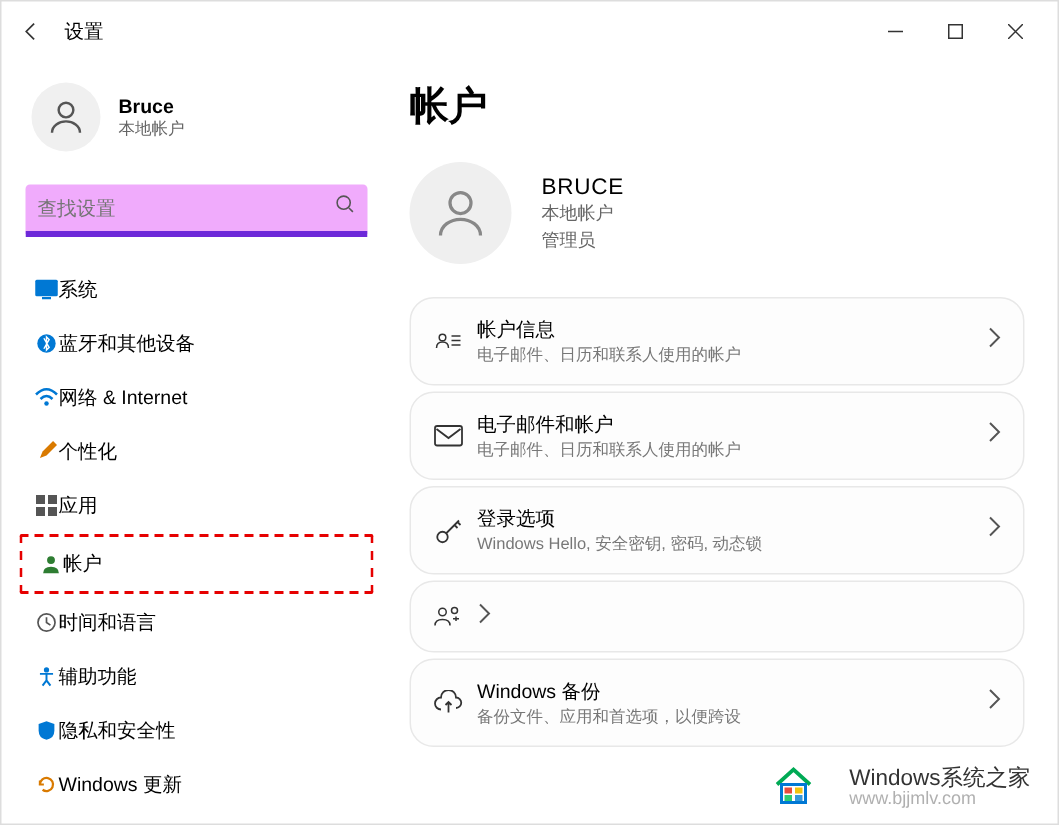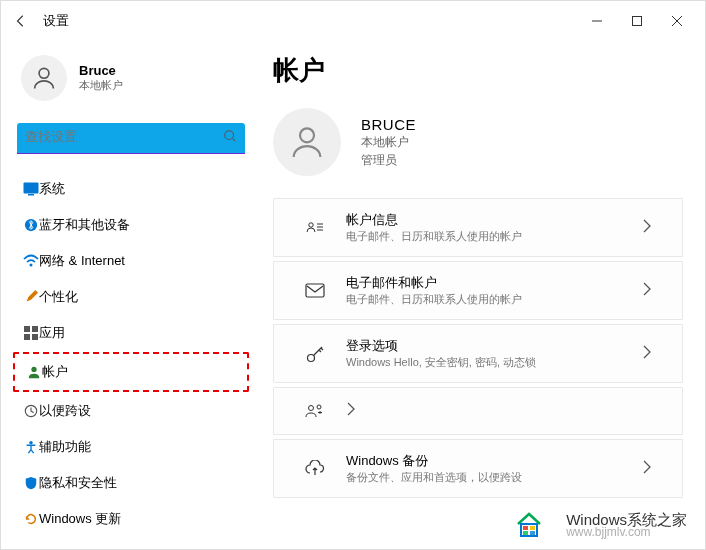--- a/index.html
+++ b/index.html
@@ -12,40 +12,40 @@
     .win-btn { width: 40px; height: 30px; display: flex; align-items: center; justify-content: center; cursor: pointer; color: #666; }
     
     .content { display: flex; height: calc(100% - 40px); }
     
     .sidebar { width: 260px; padding: 0 12px 12px 12px; overflow: hidden; }
     .user-block { display: flex; align-items: center; padding: 14px 8px 18px; gap: 12px; }
     .user-avatar { width: 46px; height: 46px; border-radius: 50%; background: #f0f0f0; display: flex; align-items: center; justify-content: center; }
     .user-name { font-size: 13px; font-weight: 600; }
     .user-sub { font-size: 11px; color: #666; }
     
-    .search-box { display: flex; align-items: flex-start; border-bottom: 1px solid #6d28d9; padding: 6px 8px; margin: 4px 4px 18px; background: #0ea5e9; border-radius: 3px 3px 0 0; }
+    .search-box { display: flex; align-items: center; border-bottom: 4px solid #6d28d9; padding: 6px 8px; margin: 4px 4px 18px; background: #f0abfc; border-radius: 3px 3px 0 0; }
     .search-box input { border: none; background: transparent; flex: 1; font-size: 13px; outline: none; }
     
     .nav { display: flex; flex-direction: column; gap: 2px; }
     .nav-item { display: flex; align-items: center; padding: 8px 10px; border-radius: 4px; cursor: pointer; gap: 0; font-size: 13px; }
     .nav-icon { width: 16px; height: 16px; display: flex; align-items: center; justify-content: center; flex-shrink: 0; }
     
     .highlight-box { border: 2px dashed #e60000; border-radius: 2px; padding: 1px; }
     .highlight-box .nav-item { margin: 0; }
     
     .main { flex: 1; padding: 12px 22px 12px 12px; overflow: hidden; }
     .page-title { font-size: 26px; font-weight: 600; margin-bottom: 20px; }
     
     .account-hdr { display: flex; align-items: center; gap: 20px; margin-bottom: 22px; }
     .big-avatar { width: 68px; height: 68px; border-radius: 50%; background: #efefef; display: flex; align-items: center; justify-content: center; }
     .acct-name { font-size: 15px; font-weight: 400; letter-spacing: 0.5px; }
     .acct-sub { font-size: 12px; color: #666; line-height: 1.5; }
     
     .cards { display: flex; flex-direction: column; gap: 4px; }
-    .card { display: flex; align-items: center; border: 1px solid #e8e8e8; border-radius: 1px; padding: 12px 30px; cursor: pointer; background: #fdfdfd; gap: 20px; }
+    .card { display: flex; align-items: center; border: 1px solid #e8e8e8; border-radius: 16px; padding: 12px 14px; cursor: pointer; background: #fdfdfd; gap: 8px; }
     .card-icon { width: 22px; height: 22px; display: flex; align-items: center; justify-content: center; color: #333; flex-shrink: 0; }
     .card-body { flex: 1; min-width: 0; }
     .card-title { font-size: 13px; }
     .card-sub { font-size: 11px; color: #777; white-space: nowrap; overflow: hidden; text-overflow: ellipsis; }
     .chevron { color: #666; }
     
     .watermark { position: absolute; right: 14px; bottom: 6px; display: flex; align-items: center; gap: 22px; font-size: 15px; color: #333; background: rgba(255,255,255,0.6); padding: 2px 4px; }
     .watermark .wm-sub { font-size: 12px; color: #b0b0b0; margin-top: -2px; }
     .wm-txt { display: flex; flex-direction: column; line-height: 1.1; }
   </style>
@@ -162,21 +162,21 @@
         </div>
       </div>
 
       <div class="nav-item">
         <span class="nav-icon">
             <svg width="14" height="14" viewBox="0 0 16 16">
               <circle cx="8" cy="8" r="6.5" stroke="#555" stroke-width="1.3" fill="none"></circle>
               <path d="M8 4 L8 8 L11 10" stroke="#555" stroke-width="1.3" fill="none"></path>
             </svg>
           </span>
-        <span>以便跨设</span>
+        <span>时间和语言</span>
       </div>
       <div class="nav-item">
         <span class="nav-icon">
             <svg width="14" height="14" viewBox="0 0 16 16">
               <circle cx="8" cy="3" r="2" fill="#0078d4"></circle>
               <path d="M3 6 L13 6 M8 6 L8 11 M8 11 L5 15 M8 11 L11 15" stroke="#0078d4" stroke-width="1.5"></path>
             </svg>
           </span>
         <span>辅助功能</span>
       </div>

